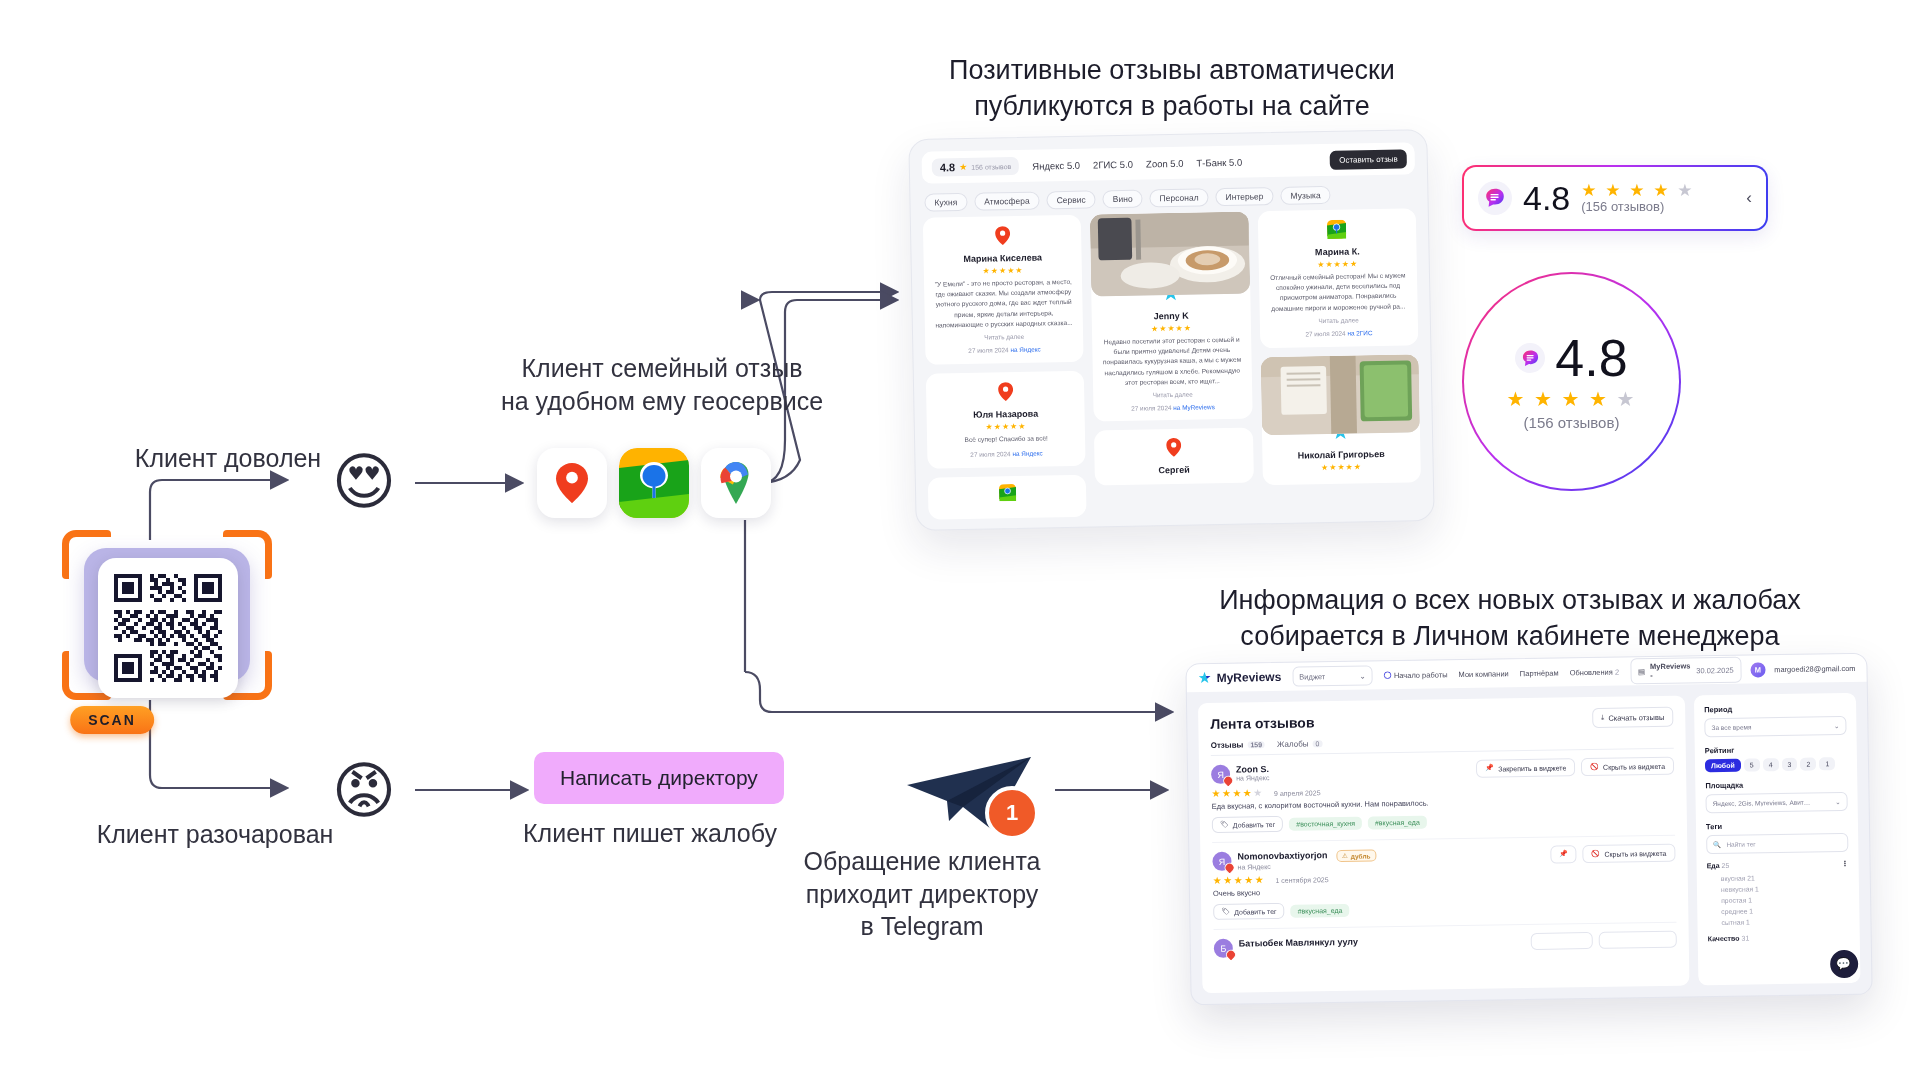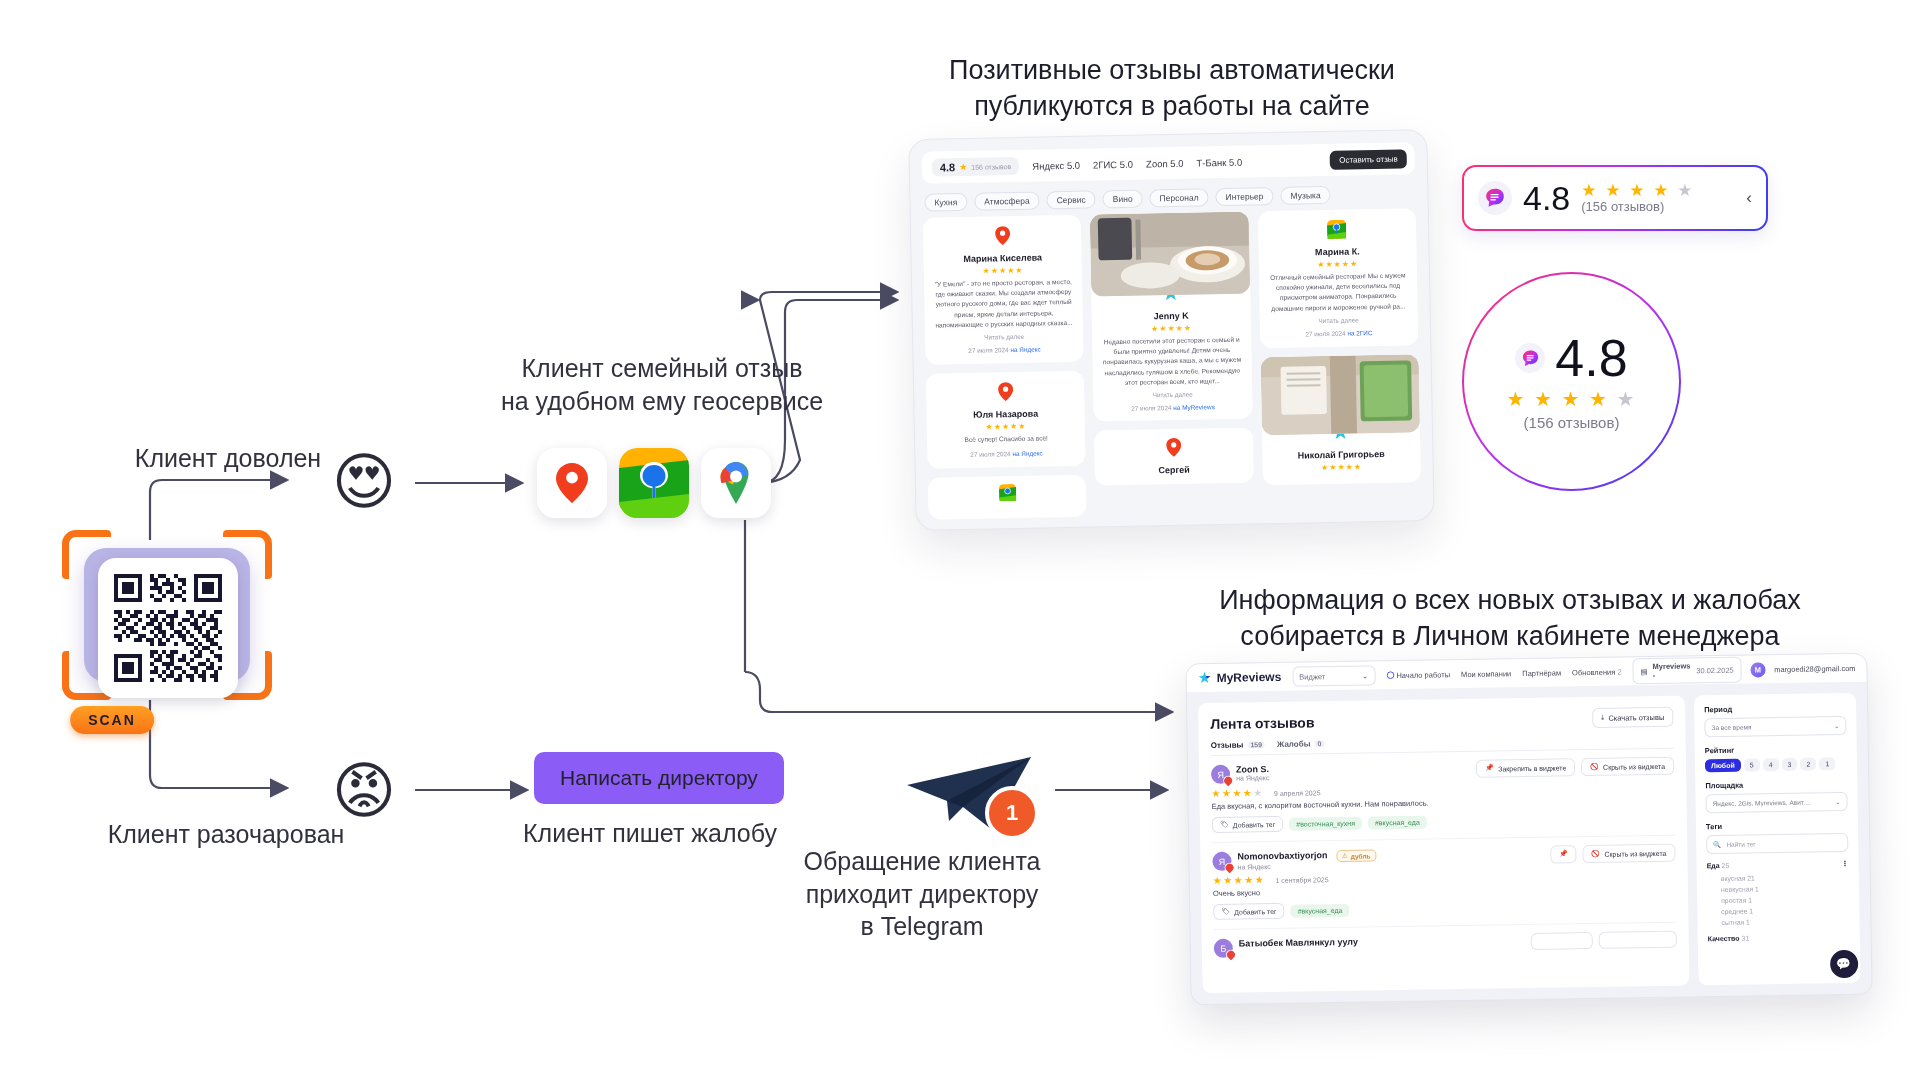--- a/index.html
+++ b/index.html
@@ -55,21 +55,21 @@
 
   
   .svc{
     position:absolute;width:70px;height:70px;background:#fff;border-radius:18px;
     box-shadow:0 4px 14px rgba(20,20,60,.13);display:flex;align-items:center;justify-content:center;
   }
 
   
   #director-btn{
     position:absolute;left:534px;top:752px;
-    background:#8b5cf6;border-radius:10px;padding:14px 26px;
+    background:#f0abfc;border-radius:10px;padding:14px 26px;
     font-size:21px;color:#22222f;
   }
 
   
   #telegram{position:absolute;left:905px;top:755px;width:140px;height:85px;}
   .tg-badge{
     position:absolute;right:6px;bottom:0;width:46px;height:46px;border-radius:50%;
     background:#f05a28;color:#fff;display:flex;align-items:center;justify-content:center;
     font-size:22px;font-weight:700;border:4px solid #fff;
   }
@@ -163,21 +163,21 @@
     font-size:7.5px;background:#fff;
   }
   .db-ava{width:15px;height:15px;border-radius:50%;background:linear-gradient(135deg,#a07bf0,#6b5cf0);
     color:#fff;font-size:7.5px;display:flex;align-items:center;justify-content:center;font-weight:700;}
   .db-body{display:flex;gap:9px;padding:11px;height:calc(100% - 28px);box-sizing:border-box;}
   .db-main{flex:1;background:#fff;border-radius:9px;padding:11px 12px;overflow:hidden;}
   .db-side{width:142px;background:#fff;border-radius:9px;padding:10px 10px;overflow:hidden;}
   .db-title{font-size:14px;font-weight:700;color:#1a1a2c;}
   .db-dl{border:1px solid #e1e3ec;border-radius:6px;padding:4px 8px;font-size:7.5px;color:#35354a;display:flex;gap:4px;align-items:center;}
   .db-tabs{display:flex;gap:12px;margin-top:7px;border-bottom:1px solid #eceef4;padding-bottom:5px;}
-  .db-tab{font-size:8px;color:#5c5c70;display:flex;gap:4px;align-items:center;font-weight:bold;}
+  .db-tab{font-size:8px;color:#5c5c70;display:flex;gap:4px;align-items:center;}
   .db-tab.active{color:#1a1a2c;font-weight:700;}
   .db-tab .pill{background:#f0f1f6;border-radius:4px;padding:0 3px;font-size:7px;color:#7b7b90;}
   .rev{padding:9px 0;border-bottom:1px solid #f1f2f7;position:relative;}
   .rev-head{display:flex;align-items:flex-start;gap:6px;}
   .rev-ava{width:19px;height:19px;border-radius:50%;background:#9b7de0;color:#fff;font-size:9px;
     display:flex;align-items:center;justify-content:center;position:relative;flex:0 0 auto;}
   .rev-ava .pin{position:absolute;right:-3px;bottom:-2px;width:8px;height:8px;border-radius:50% 50% 50% 0;
     background:#ea4335;transform:rotate(-45deg);border:1px solid #fff;}
   .rev-nm{font-size:9px;font-weight:700;color:#1a1a2c;}
   .rev-src{font-size:7px;color:#8a8a9c;}
@@ -412,21 +412,21 @@
         <rect x="20" y="27" width="1" height="1"></rect>
           <rect x="23" y="27" width="1" height="1"></rect>
           <rect x="26" y="27" width="1" height="1"></rect>
       </g>
     </svg>
   </div>
 </div>
 <div class="scan-pill">SCAN</div>
 
 <div class="flowtxt" style="left:118px;top:442px;width:220px;">Клиент доволен</div>
-<div class="flowtxt" style="left:96px;top:818px;width:260px;">Клиент разочарован</div>
+<div class="flowtxt" style="left:85px;top:818px;width:260px;">Клиент разочарован</div>
 
 <div class="emoji" style="left:330px;top:448px;">😍</div>
 <div class="emoji" style="left:330px;top:757px;">😡</div>
 
 <div class="svc" style="left:537px;top:448px;">
   <svg width="34" height="40" viewBox="0 0 24 30">
     <path d="M12 0C5.4 0 0 5.2 0 11.6 0 20 12 30 12 30s12-10 12-18.4C24 5.2 18.6 0 12 0z" fill="#f03d1e"></path>
     <circle cx="12" cy="11" r="4.4" fill="#fff"></circle>
   </svg>
 </div>
@@ -689,21 +689,21 @@
       <span>Мои компании</span>
       <span>Партнёрам</span>
       <span>
         <span>Обновления</span>
         <span style="color:#9a9aae;">2</span>
       </span>
     </div>
     <div class="db-right">
       <div class="db-badge-box">
         <span>▤</span>
-        <b>Myreviews -</b>
+        <b>MyReviews -</b>
         <span style="color:#7b7b90;">30.02.2025</span>
       </div>
       <div class="db-ava">M</div>
       <span>margoedi28@gmail.com</span>
     </div>
   </div>
 
   <div class="db-body">
     <div class="db-main">
       <div style="display:flex;align-items:center;">

